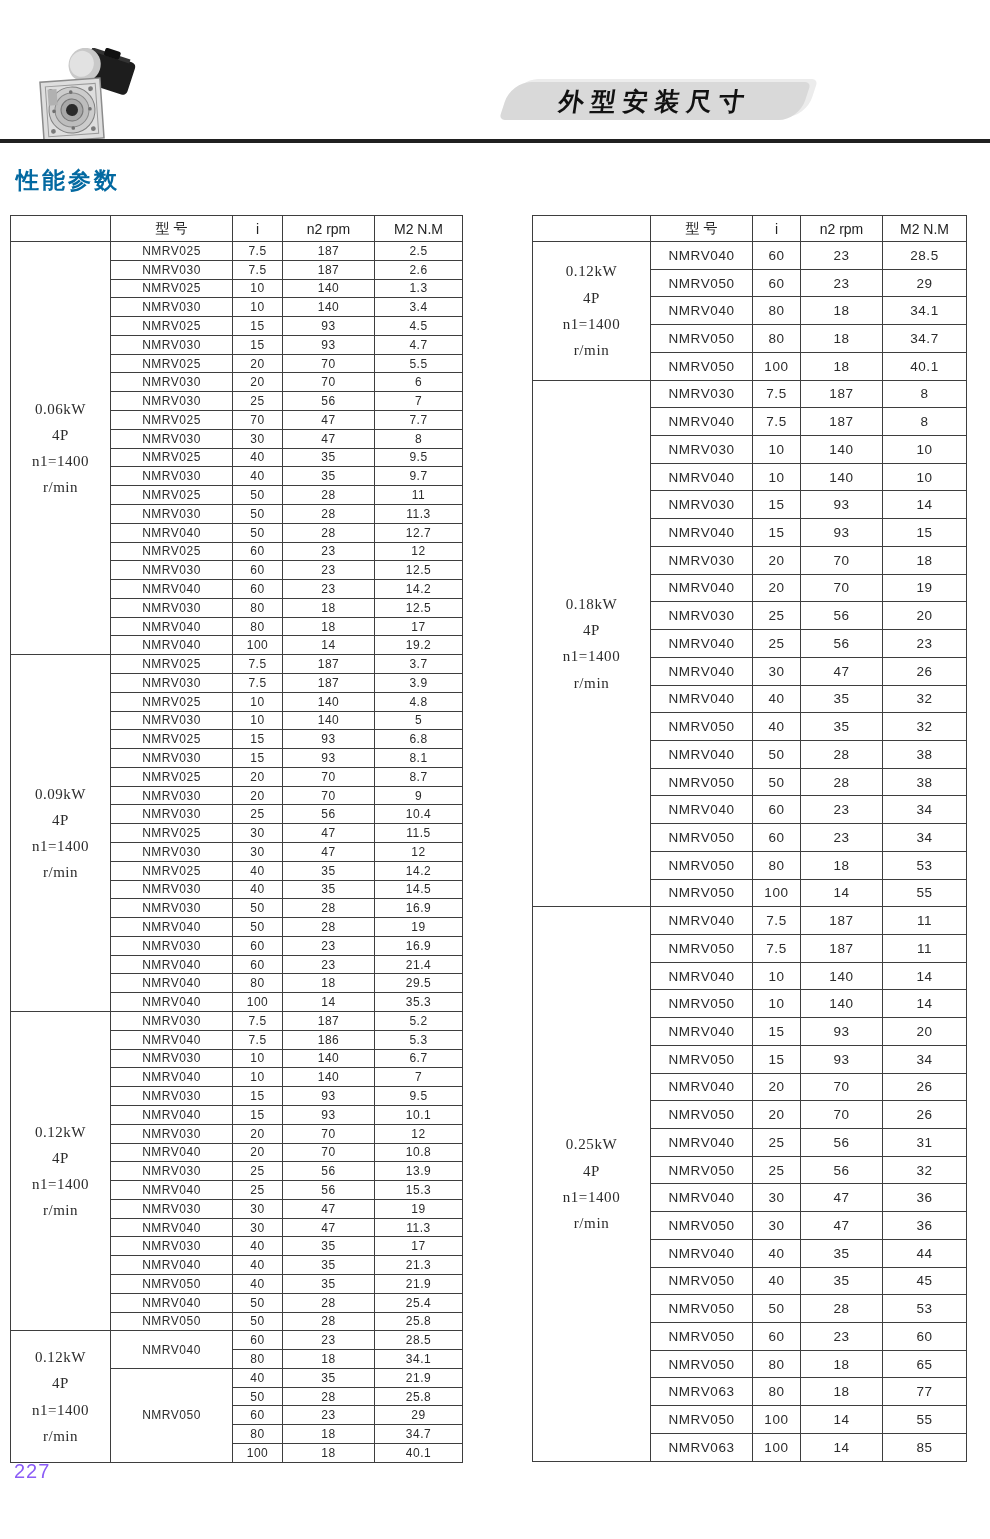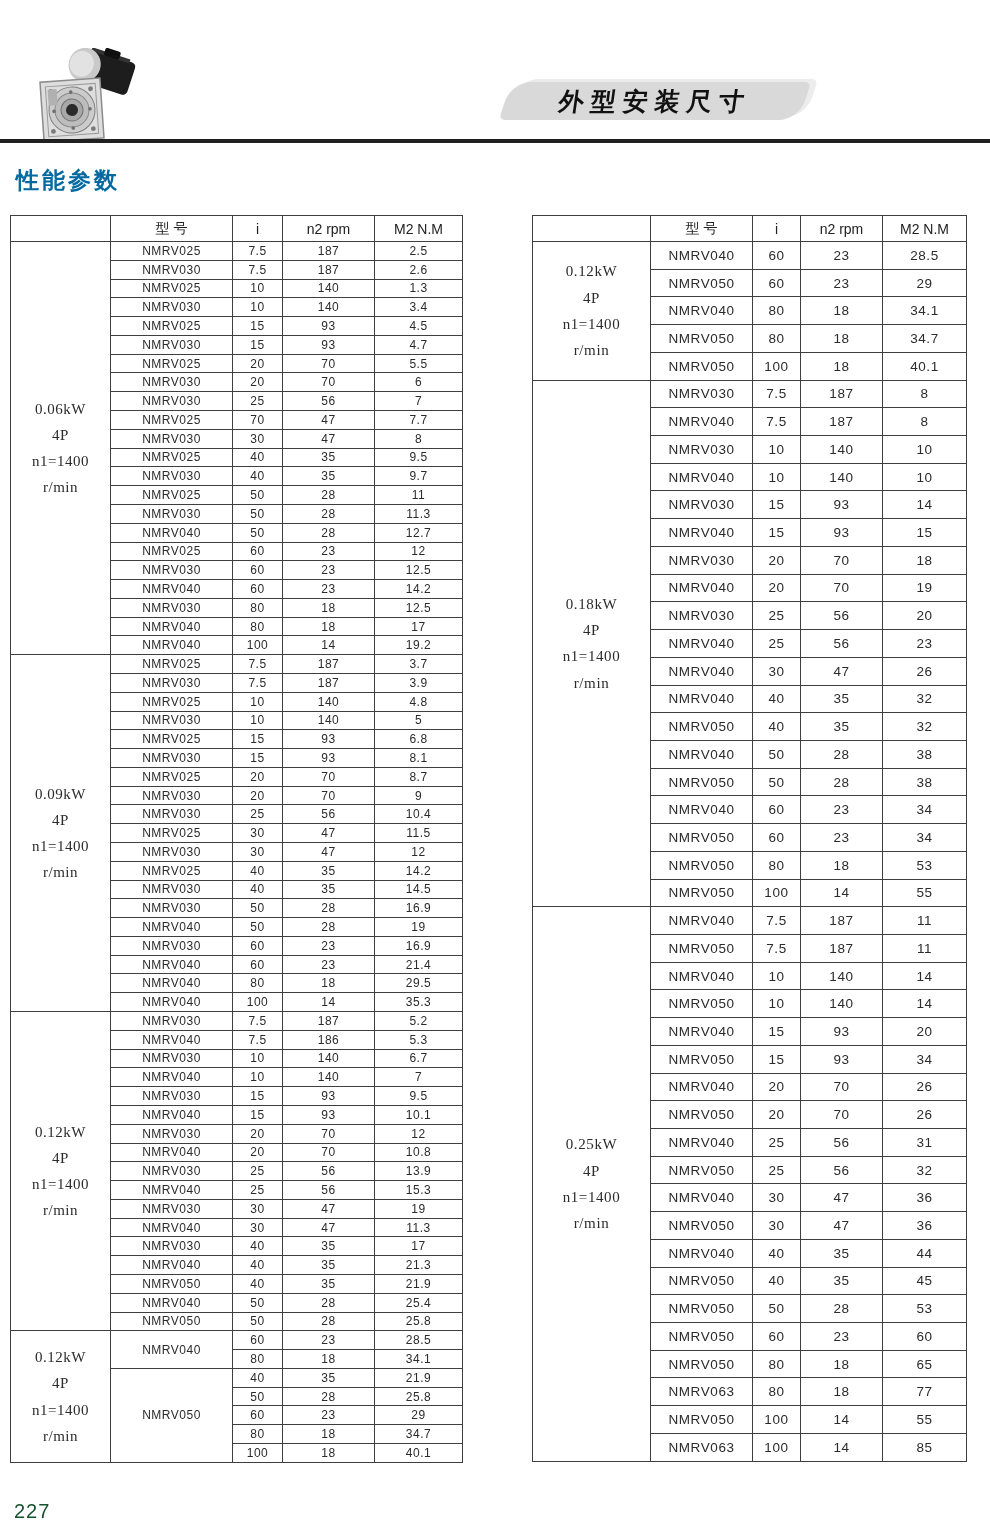--- a/index.html
+++ b/index.html
@@ -16,21 +16,21 @@
     border-radius:20px 6px 20px 6px;
     box-shadow:6px -3px 0 0 #ececec;
   }
   .banner-text {
     position:absolute; left:0; top:0; width:100%; height:100%;
     display:flex; align-items:center; justify-content:center;
     font-size:25px; font-weight:bold; letter-spacing:7px; color:#111;
     transform:skewX(-8deg);
   }
   .section-title { position:absolute; left:16px; top:165px; font-size:23px; font-weight:bold; letter-spacing:3px; color:#0369a1; }
-  .page-number { position:absolute; left:14px; top:1500px; font-size:20px; color:#14532d; letter-spacing:1px; }
+  .page-number { position:absolute; left:14px; top:1460px; font-size:20px; color:#8b5cf6; letter-spacing:1px; }
 
   .product-photo { position:absolute; left:28px; top:48px; width:118px; height:98px; }
 
   table.perf { border-collapse:collapse; table-layout:fixed; position:absolute; }
   #left-table  { left:10px;  top:215px; width:452px; }
   #right-table { left:532px; top:215px; width:434px; }
   table.perf th, table.perf td {
     border:1px solid #3e3e3e; text-align:center; vertical-align:middle;
     padding:0; overflow:hidden; white-space:nowrap;
   }

